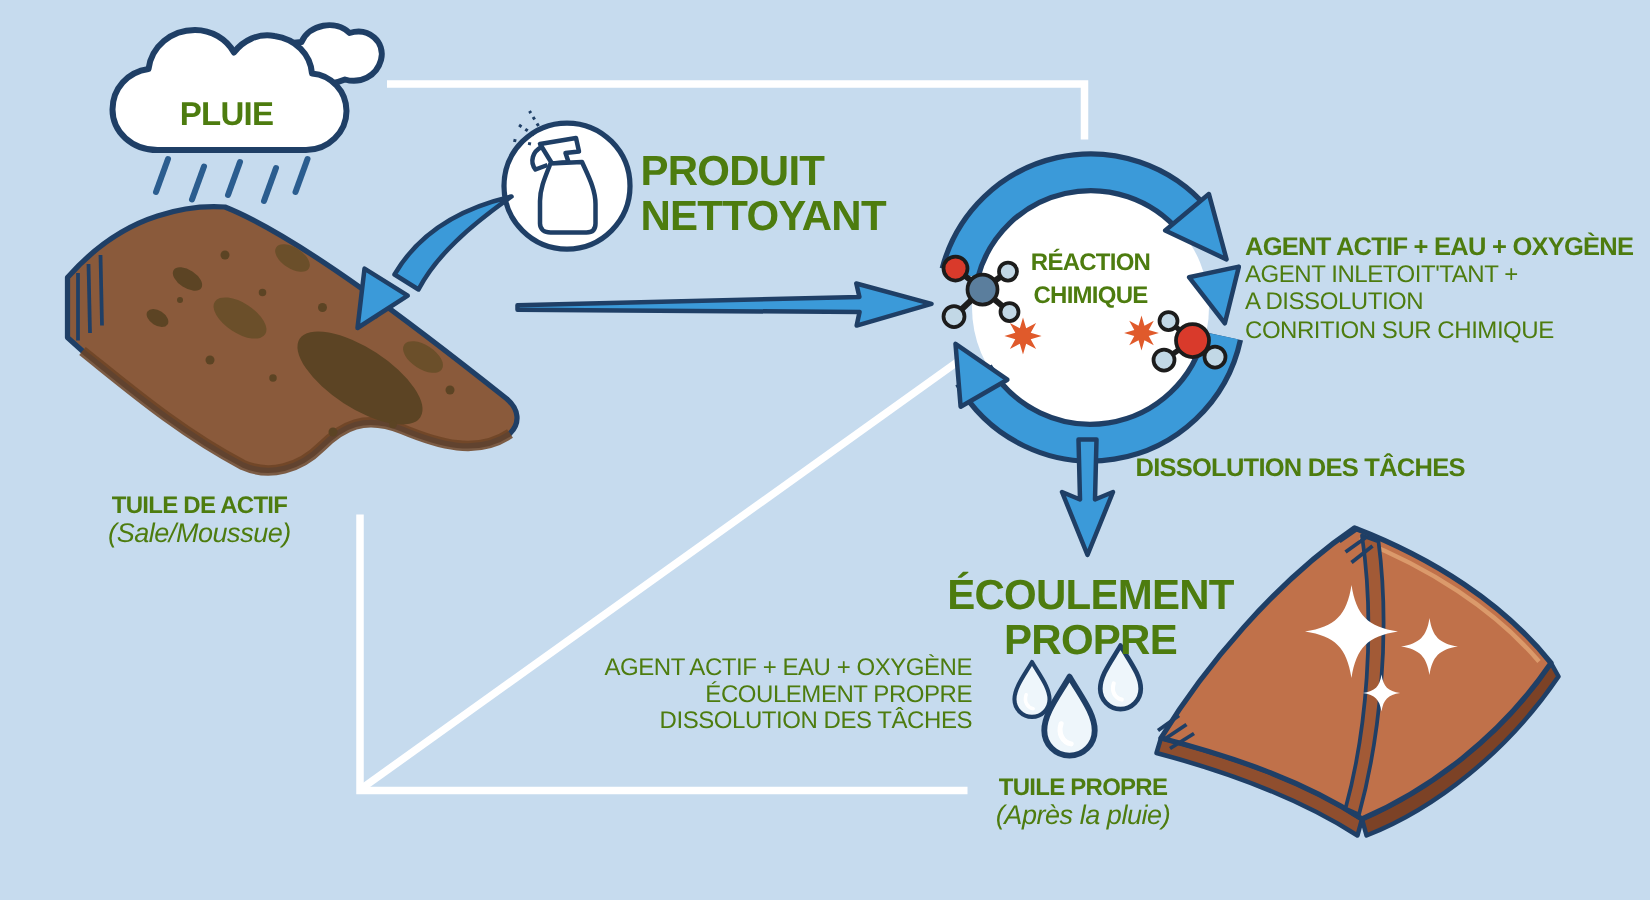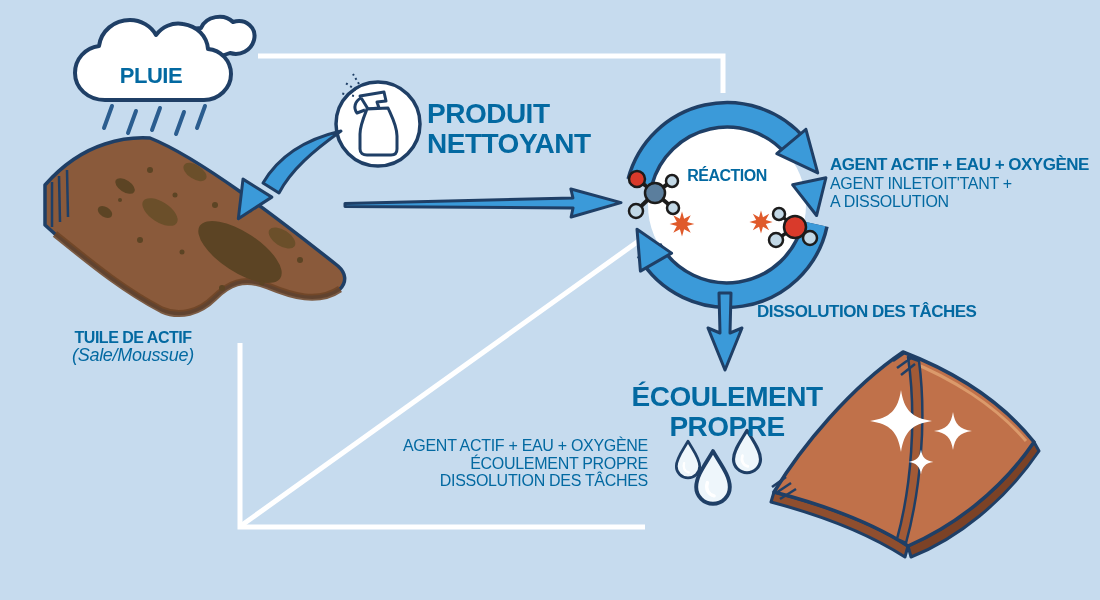--- a/index.html
+++ b/index.html
@@ -1,17 +1,17 @@
 <!DOCTYPE html>
 <html><head>
 <meta charset="utf-8">
 <style>
   html,body{margin:0;padding:0;}
   .canvas{position:relative;width:1100px;height:600px;background:#c6dbee;overflow:hidden;
-          font-family:"Liberation Sans",sans-serif;color:#0369a1;}
+          font-family:"Liberation Sans",sans-serif;color:#4d7c0f;}
   .art{position:absolute;left:0;top:0;}
   .lbl{position:absolute;line-height:1.08;}
   .b{font-weight:700;letter-spacing:-0.5px;}
   .r{font-weight:400;letter-spacing:-0.3px;}
   .ctr{text-align:center;}
   .rt{text-align:right;}
   .line{display:block;}
   .f22{font-size:22px;} .f21{font-size:16px;} .f20{font-size:28px;}
   .f18{font-size:18px;font-style:italic;} .f17{font-size:17px;} .f16{font-size:16px;}
   .notes .line{line-height:18.5px;}
@@ -191,35 +191,41 @@
   <span class="line">NETTOYANT</span>
 </div>
 
 <div class="lbl ctr" style="left:33px;top:329px;width:200px;">
   <span class="line b f21">TUILE DE ACTIF</span>
   <span class="line r f18">(Sale/Moussue)</span>
 </div>
 
 <div class="lbl b f21 ctr" style="left:647px;top:165px;width:160px;line-height:22px;">
   <span class="line">RÉACTION</span>
+  <span class="line">CHIMIQUE</span>
 </div>
 
 <div class="lbl notes" style="left:830px;top:156px;width:268px;">
   <span class="line b f17">AGENT ACTIF + EAU + OXYGÈNE</span>
   <span class="line r f16">AGENT INLETOIT'TANT +</span>
   <span class="line r f16">A DISSOLUTION</span>
+  <span class="line r f16">CONRITION SUR CHIMIQUE</span>
 </div>
 
 <div class="lbl b f17" style="left:757px;top:303px;">DISSOLUTION DES TÂCHES</div>
 
 <div class="lbl b f20 ctr" style="left:627px;top:382px;width:200px;">
   <span class="line">ÉCOULEMENT</span>
   <span class="line">PROPRE</span>
 </div>
 
 <div class="lbl sum rt" style="left:398px;top:437px;width:250px;">
   <span class="line r f16">AGENT ACTIF + EAU + OXYGÈNE</span>
   <span class="line r f16">ÉCOULEMENT PROPRE</span>
   <span class="line r f16">DISSOLUTION DES TÂCHES</span>
 </div>
 
+<div class="lbl ctr" style="left:622px;top:517px;width:200px;">
+  <span class="line b f21">TUILE PROPRE</span>
+  <span class="line r f18">(Après la pluie)</span>
+</div>
 
 </div>
 
 </body></html>

